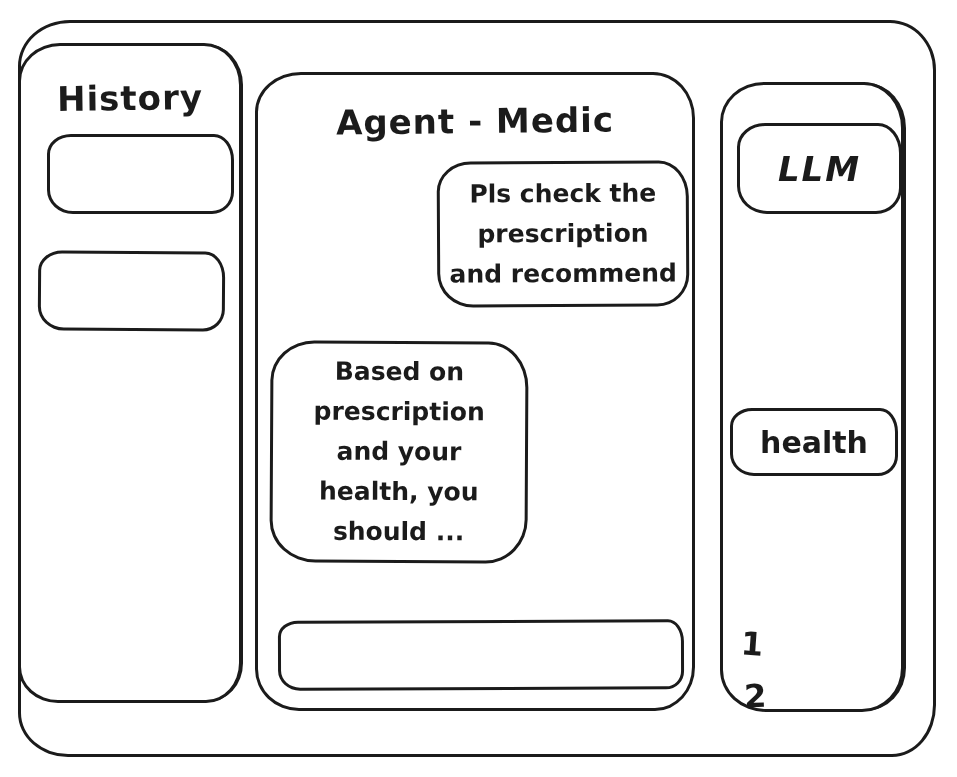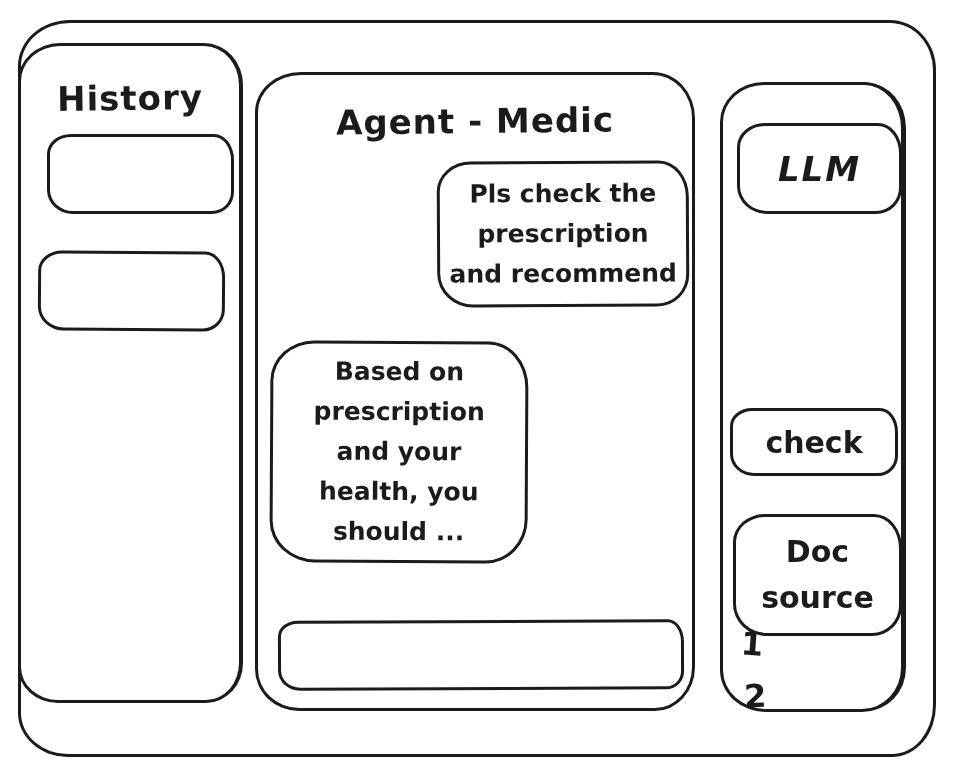--- a/index.html
+++ b/index.html
@@ -135,21 +135,17 @@
       <div>and your</div>
       <div>health, you</div>
       <div>should ...</div>
     </div>
 
     <div class="chat-input"></div>
   </main>
 
   <aside class="sketch sidebar-right">
     <div class="tool-box llm">LLM</div>
-    <div class="tool-box params">check</div>
-    <div class="tool-box doc">
-      <div>Doc</div>
-      <div>source</div>
-    </div>
+    <div class="tool-box params">health</div>
     <div class="anno a1">1</div>
     <div class="anno a2">2</div>
   </aside>
 </div>
 
 </body></html>

